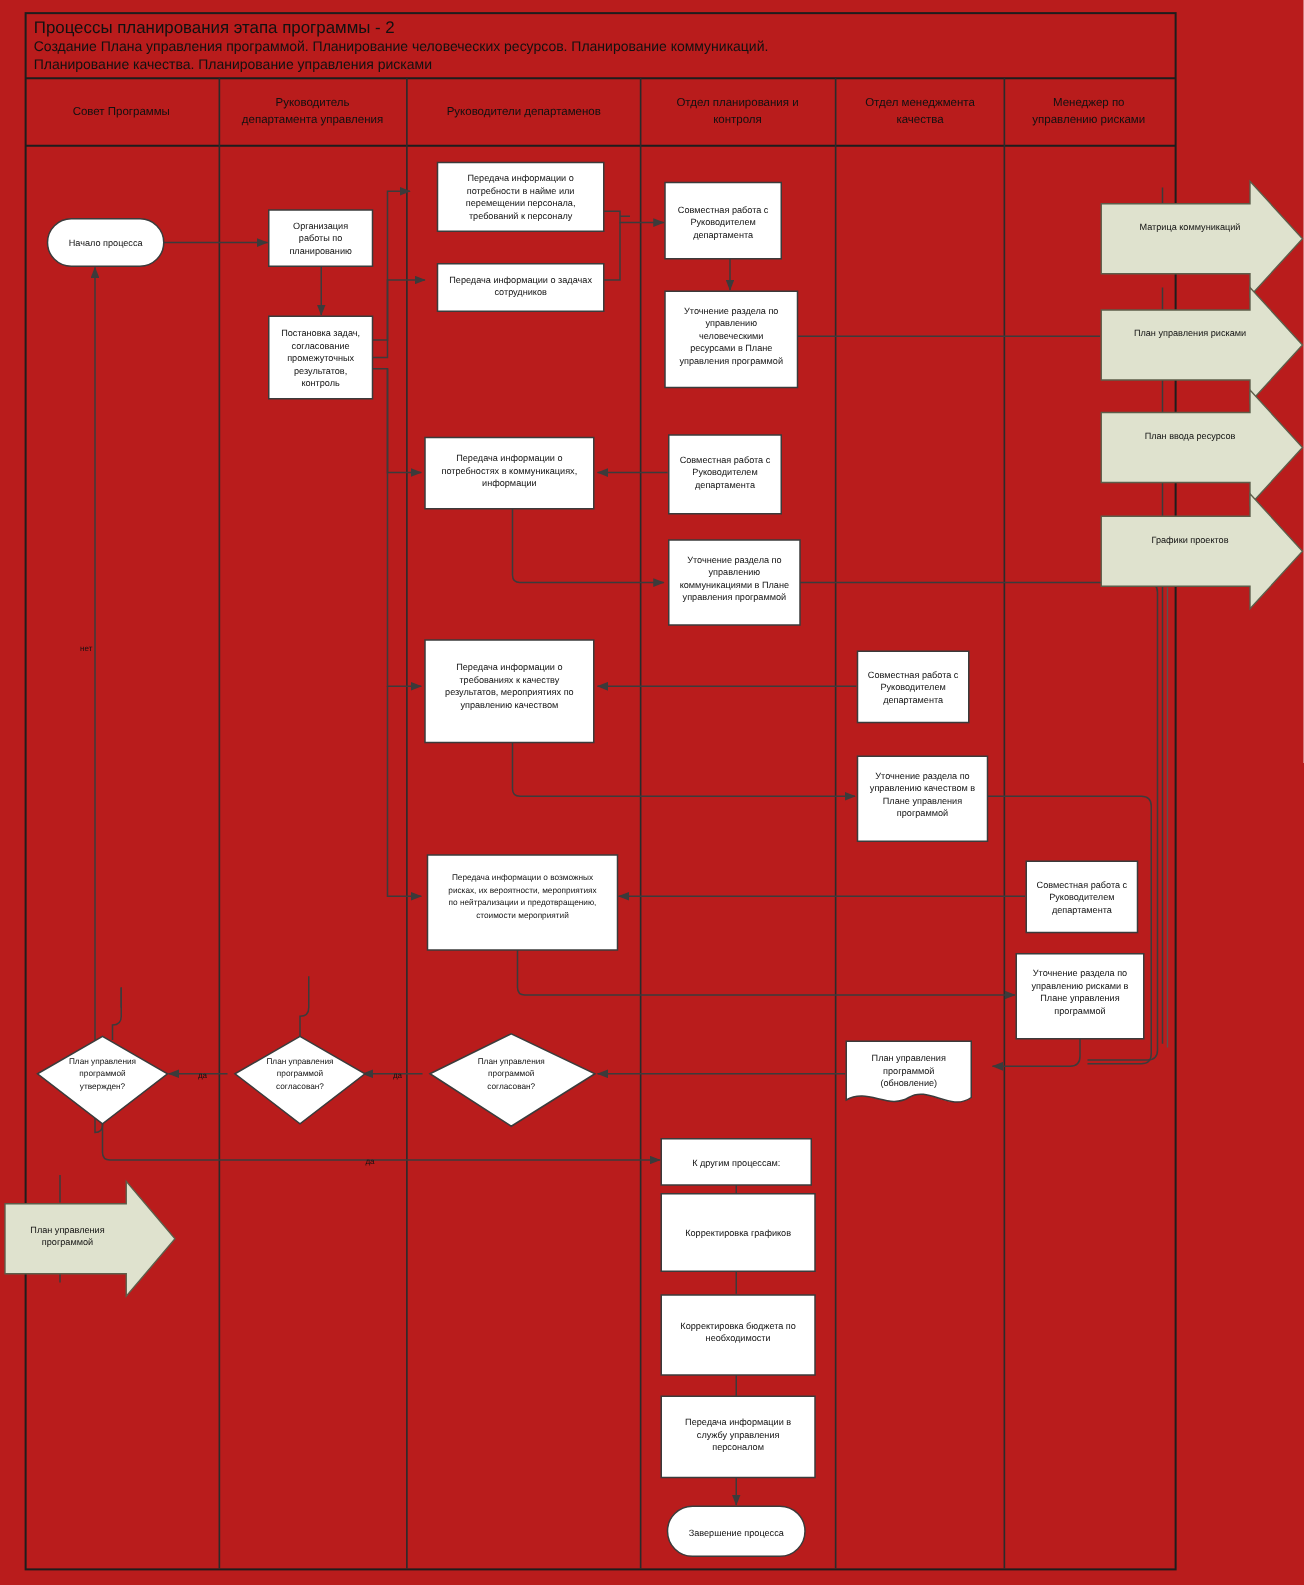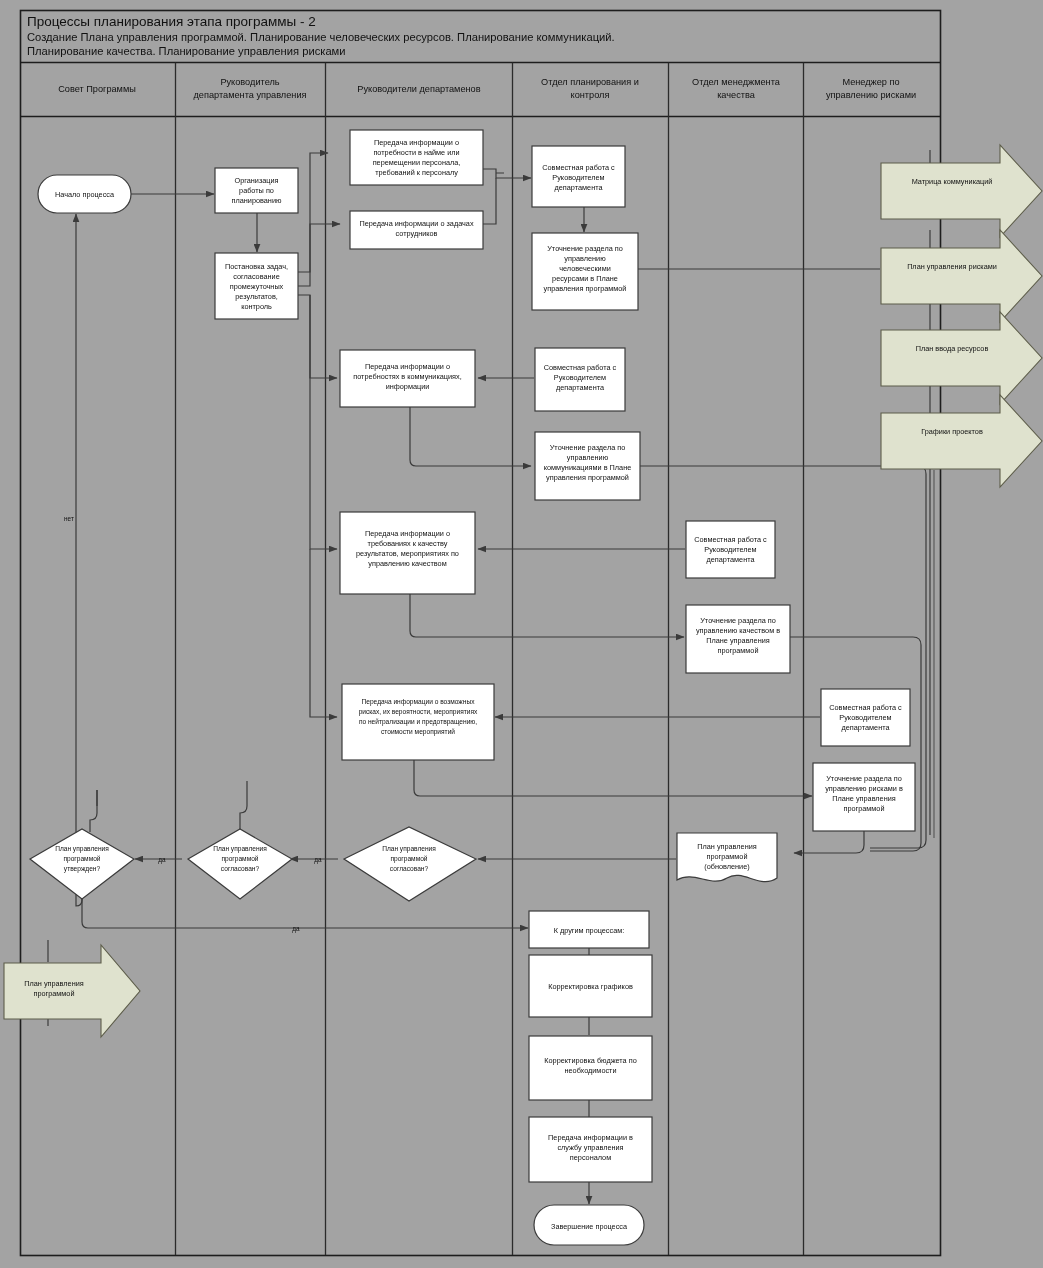--- a/index.html
+++ b/index.html
@@ -1,17 +1,17 @@
 <!DOCTYPE html>
 <html><head>
 <meta charset="utf-8">
 <style>
   html,body{margin:0;padding:0;background:#ffffff;}
   body{font-family:"Liberation Sans","DejaVu Sans",sans-serif;}
-  #page{position:relative;width:1043px;height:1268px;background:#a3a3a3;overflow:hidden;}
+  #page{position:relative;width:1043px;height:1268px;background:#b91c1c;overflow:hidden;}
   svg{display:block;}
   .lane-line{stroke:#2b2b2b;stroke-width:1.3;fill:none;}
   .frame{stroke:#1d1d1d;stroke-width:1.6;fill:none;}
   .flowbox{fill:#ffffff;stroke:#3b3b3b;stroke-width:1.2;}
   .conn{stroke:#3b3b3b;stroke-width:1.2;fill:none;}
   .conn-thin{stroke:#555;stroke-width:1.1;fill:none;}
   .banner{fill:#dfe2ce;stroke:#5d5d4a;stroke-width:1.1;}
   .t{font-family:"Liberation Sans","DejaVu Sans",sans-serif;fill:#111;text-anchor:middle;}
   .t-title{font-size:13.5px;}
   .t-sub{font-size:11.2px;}

